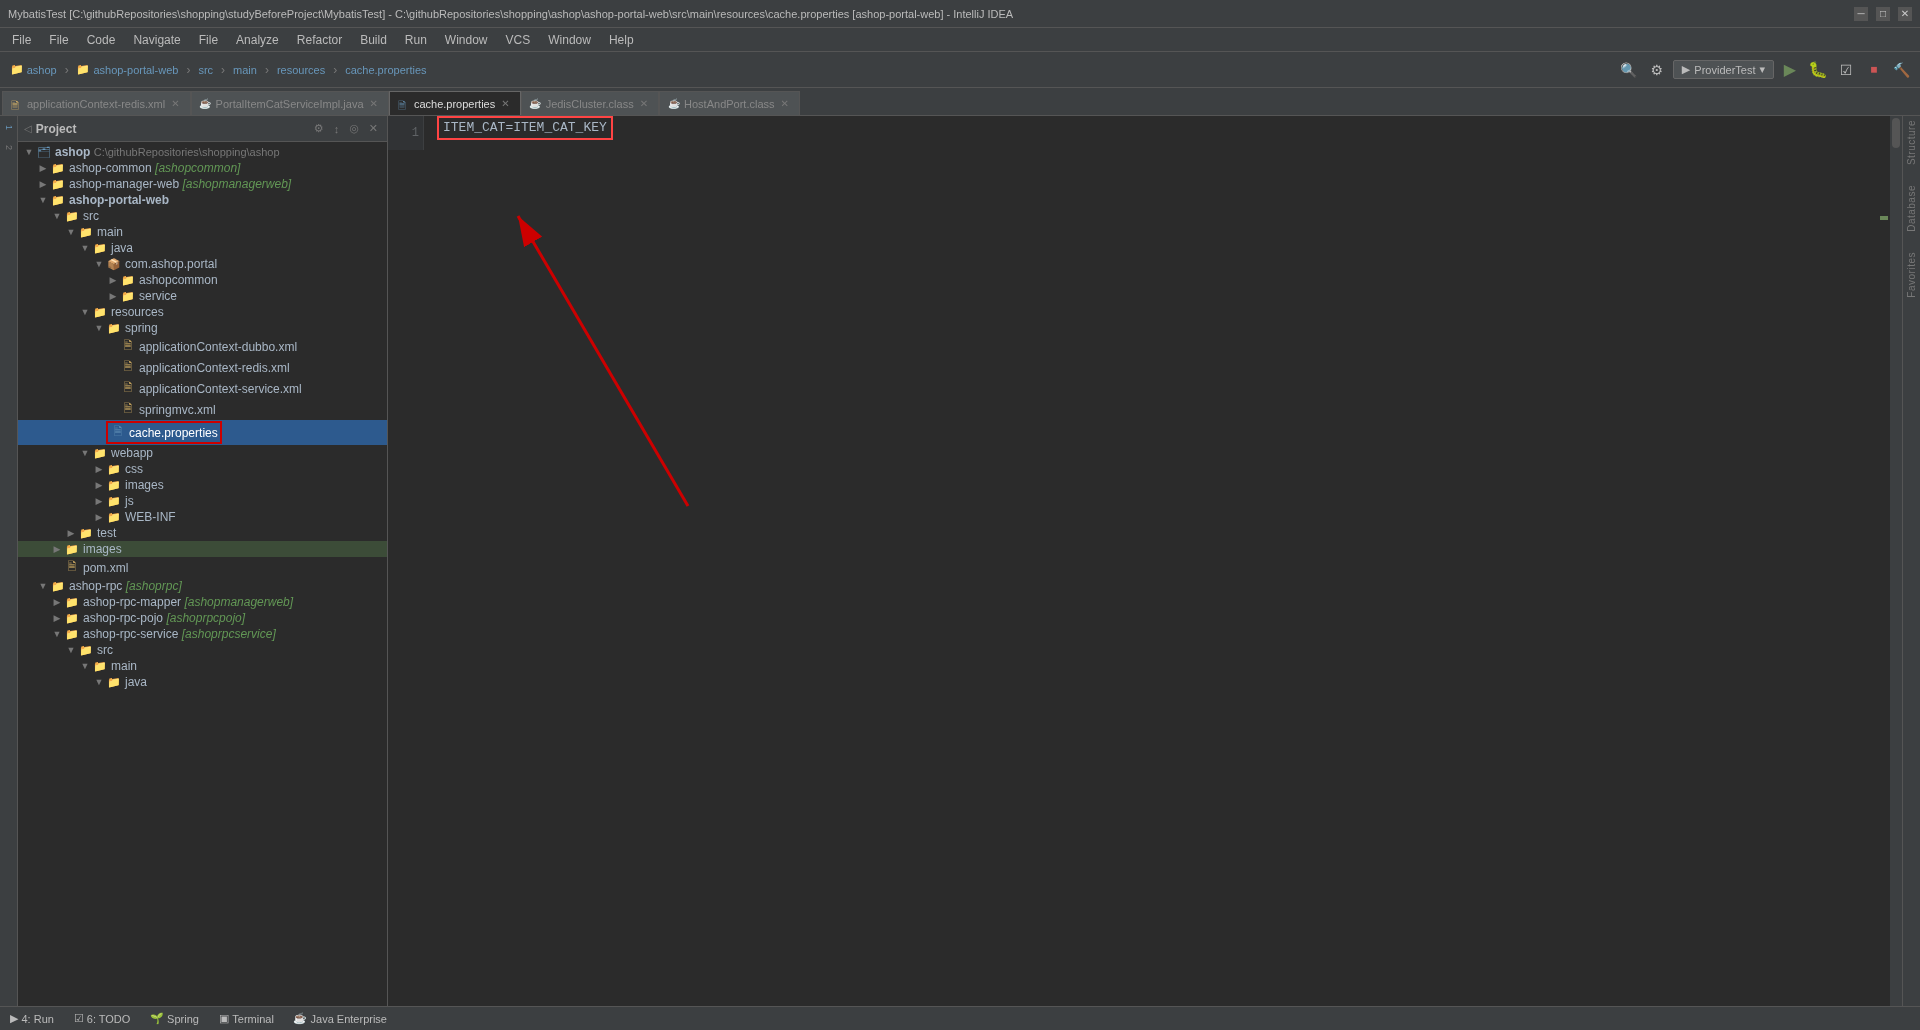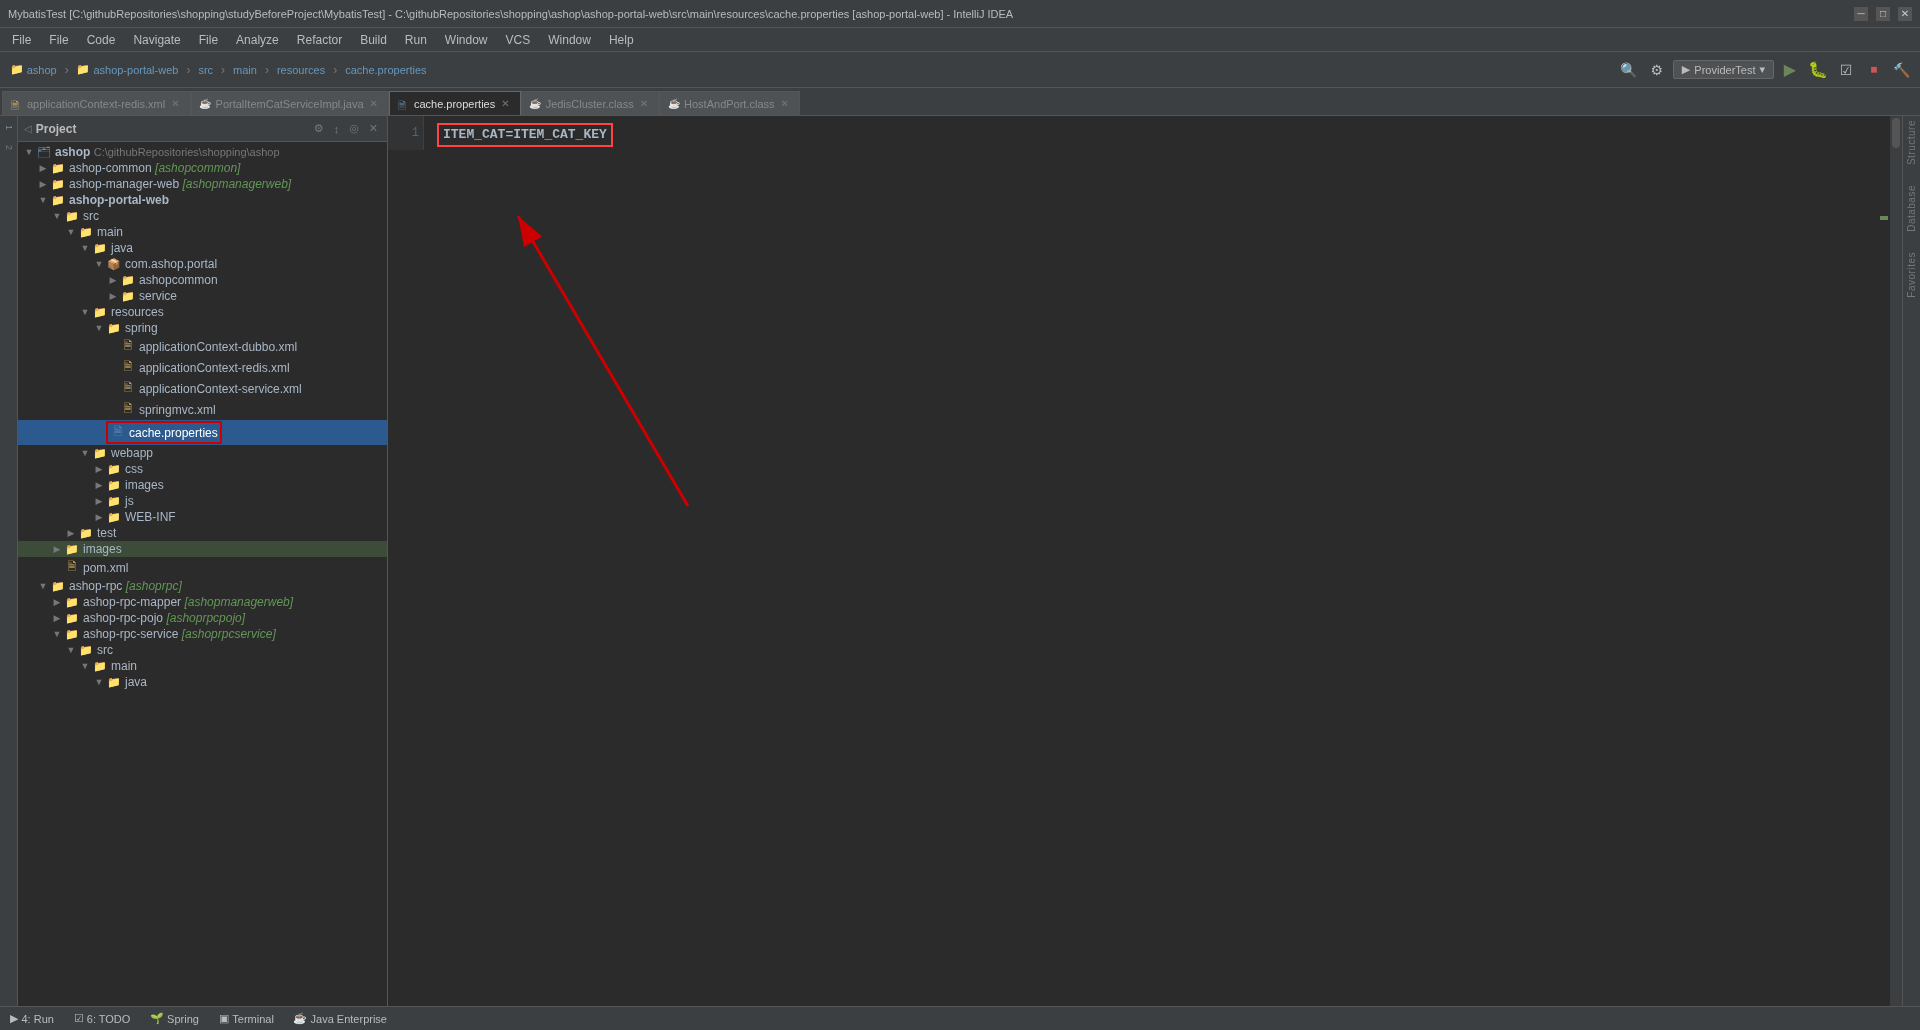--- a/index.html
+++ b/index.html
@@ -252,26 +252,25 @@
       font-size: 12px;
       font-family: 'Courier New', monospace;
       padding: 8px 4px;
       text-align: right;
       line-height: 18px;
       border-right: 1px solid #3d3f41;
     }
     #editor-content {
       position: absolute;
       left: 37px; top: 0; right: 12px; bottom: 0;
-      padding: 7px 12px;
+      padding: 0 12px;
       font-family: 'Courier New', monospace;
       font-size: 13px;
       line-height: 18px;
       color: #a9b7c6;
-      font-weight: bold;
     }
     .editor-highlight-box {
       display: inline-block;
       border: 2px solid #ff4444;
       padding: 1px 4px;
       font-family: 'Courier New', monospace;
       font-size: 13px;
       color: #a9b7c6;
       background: #2b2b2b;
     }

